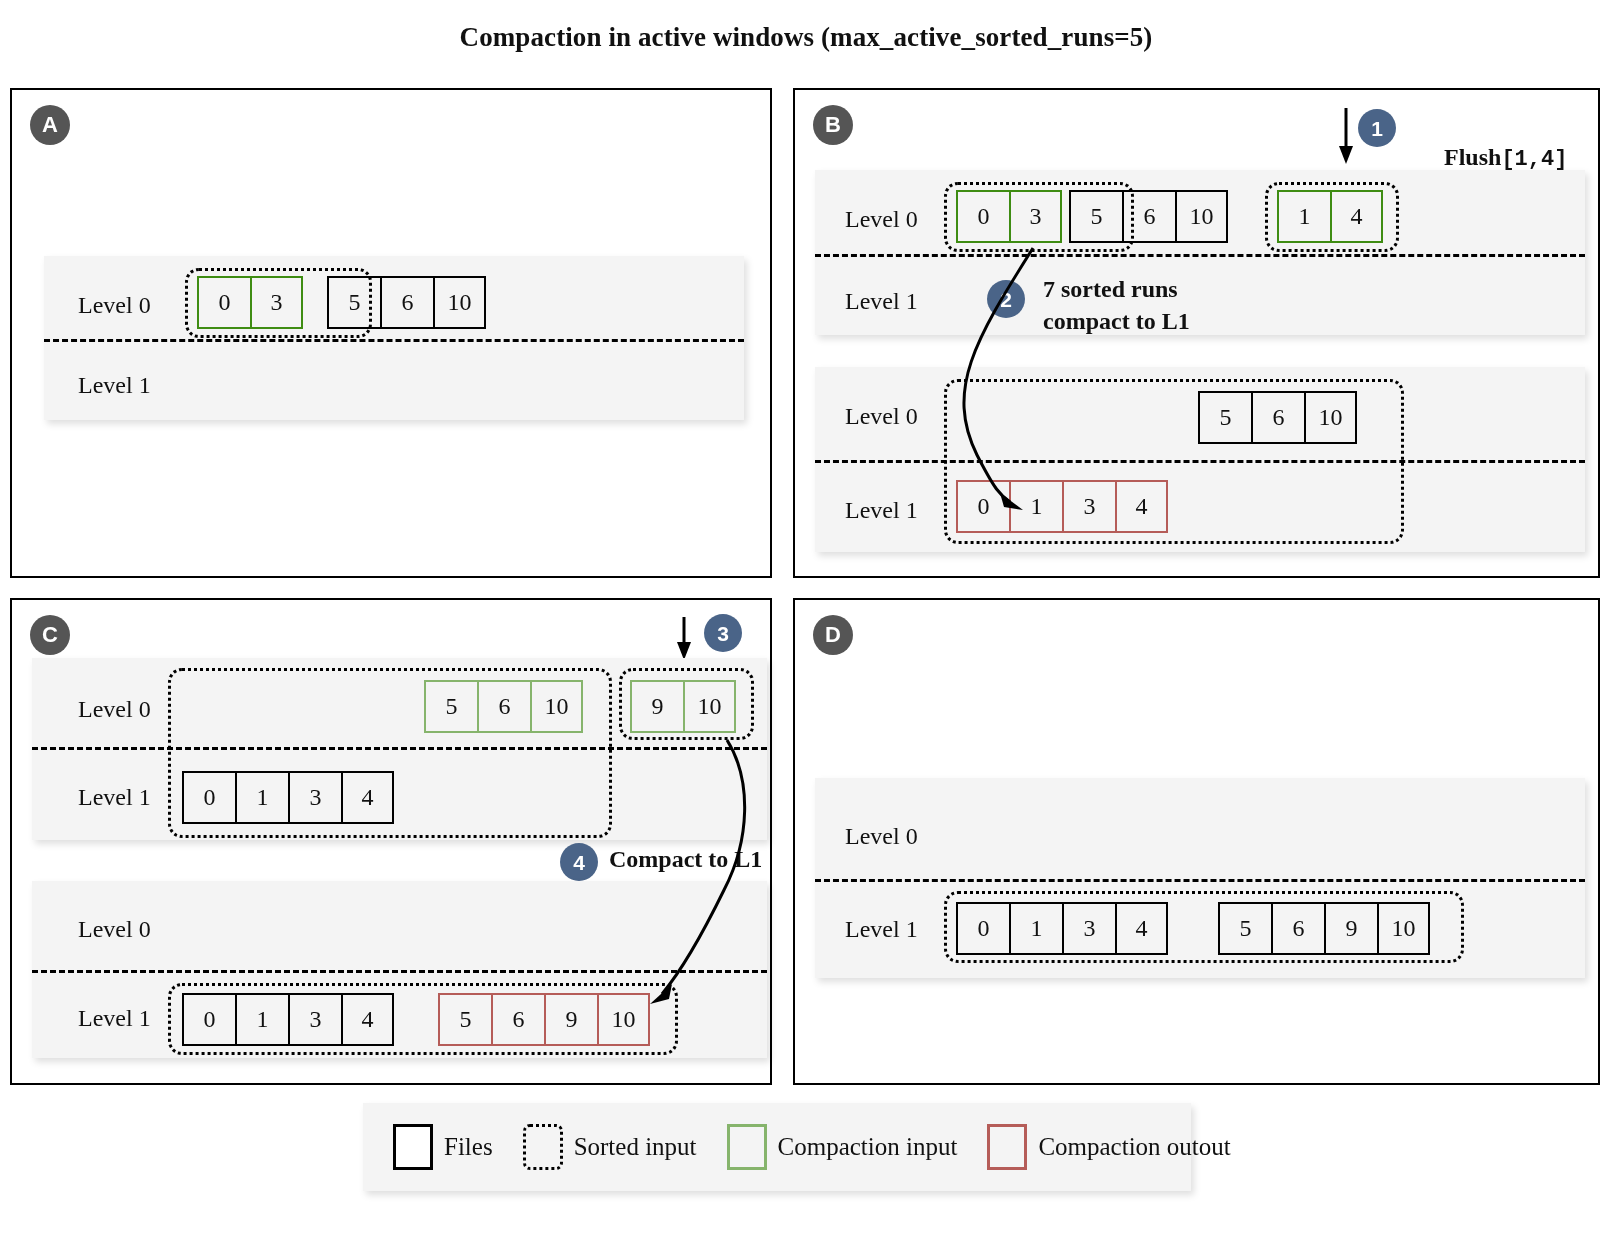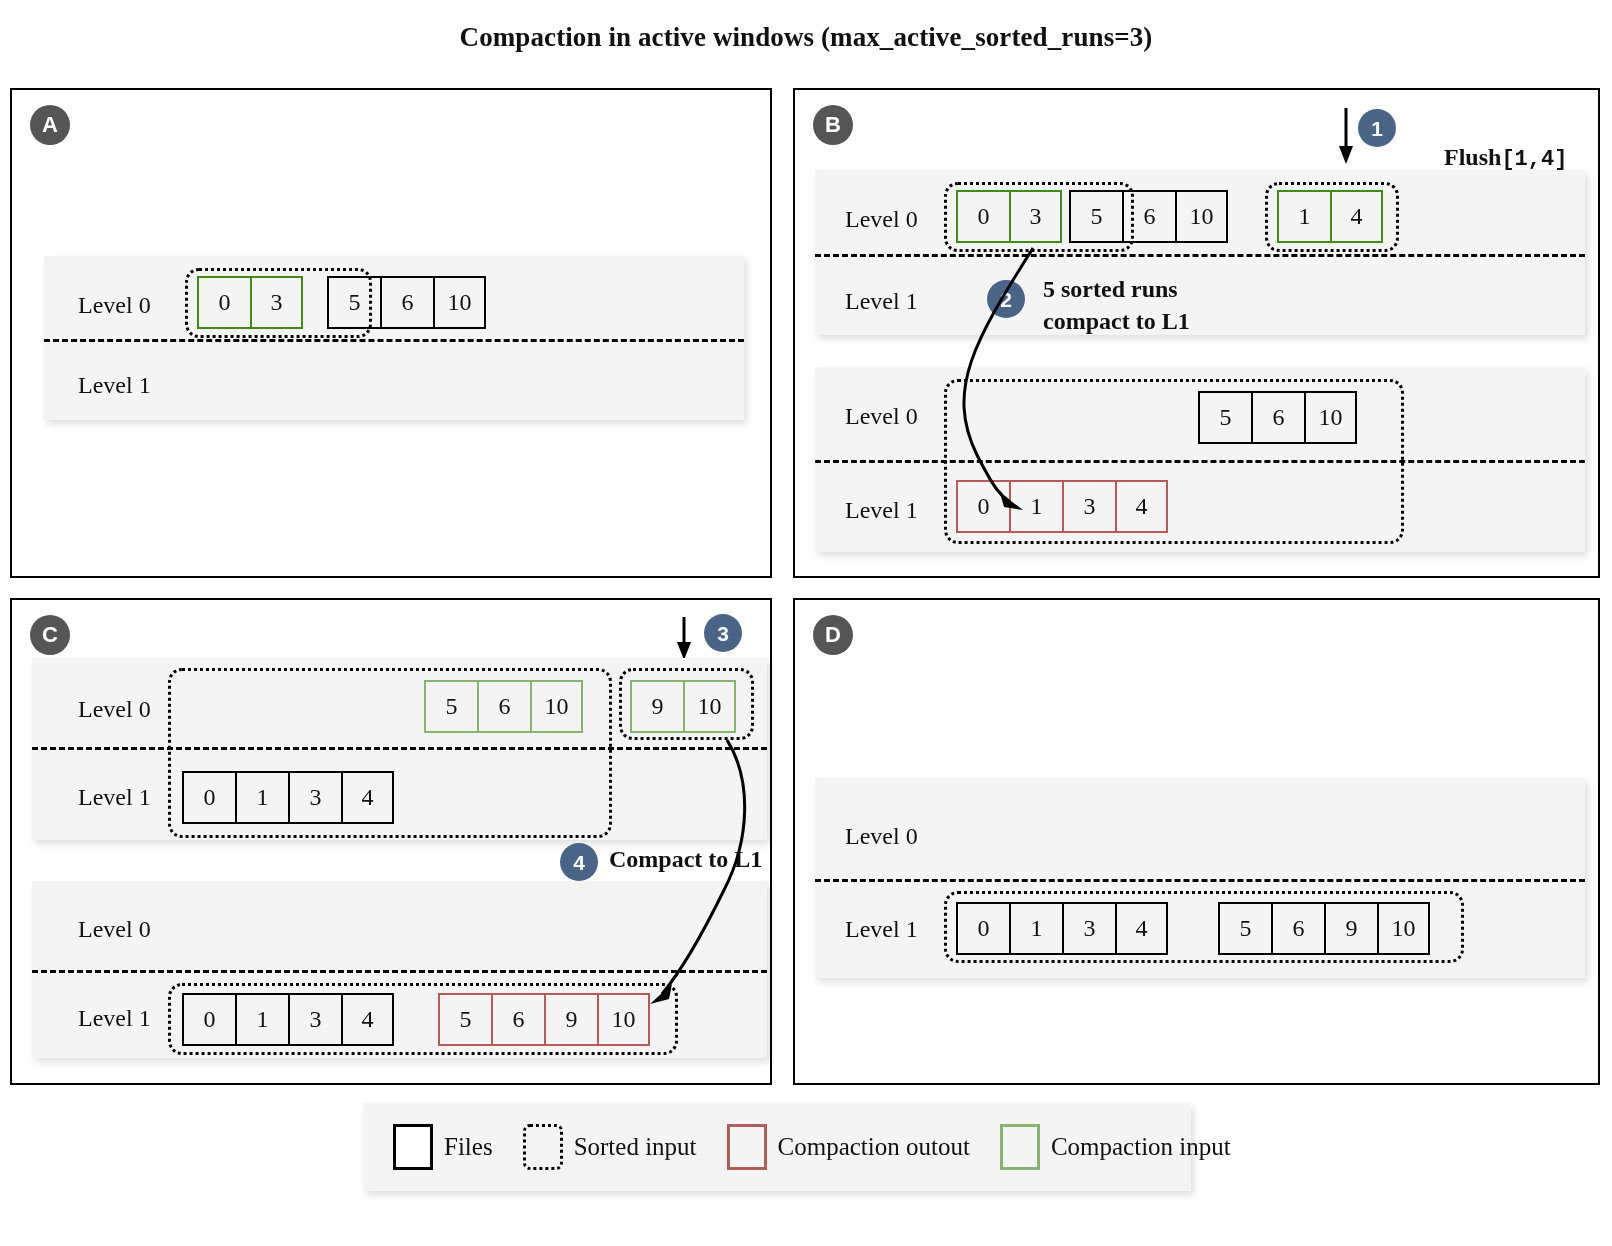--- a/index.html
+++ b/index.html
@@ -130,21 +130,21 @@
   .leg-swatch.dotted{border:3px dotted #000;border-radius:7px;background:transparent;}
   .leg-swatch.green{border:3px solid #86b46c;background:transparent;}
   .leg-swatch.red{border:3px solid #b55c58;background:transparent;}
   .leg-label{font-size:25px;white-space:nowrap;}
 </style>
 </head>
 <body>
 
 <div class="page">
 
-  <div id="fig-title">Compaction in active windows (max_active_sorted_runs=3)</div>
+  <div id="fig-title">Compaction in active windows (max_active_sorted_runs=5)</div>
 
   <div class="panel" id="panel-A">
     <div class="panel-badge">A</div>
 
     <div class="lsm" style="left:32px;top:166px;width:700px;height:164px;">
       <div class="level-label" style="left:34px;top:36px;">Level 0</div>
       <div class="divider" style="top:83px;"></div>
       <div class="level-label" style="left:34px;top:116px;">Level 1</div>
 
       <div class="srun" style="left:141px;top:12px;width:187px;height:70px;"></div>
@@ -189,21 +189,21 @@
         <div class="fbox">10</div>
       </div>
       <div class="srun" style="left:450px;top:12px;width:134px;height:70px;"></div>
       <div class="run green" style="left:462px;top:20px;">
         <div class="fbox">1</div>
         <div class="fbox">4</div>
       </div>
     </div>
 
     <div class="step" style="left:192px;top:190px;">2</div>
-    <div class="note" style="left:248px;top:183px;"><span>5 sorted runs</span>
+    <div class="note" style="left:248px;top:183px;"><span>7 sorted runs</span>
 <span>compact to L1</span></div>
 
     <div class="lsm" style="left:20px;top:277px;width:770px;height:185px;">
       <div class="level-label" style="left:30px;top:36px;">Level 0</div>
       <div class="divider" style="top:93px;"></div>
       <div class="level-label" style="left:30px;top:130px;">Level 1</div>
 
       <div class="srun" style="left:129px;top:12px;width:460px;height:165px;"></div>
 
       <div class="run" style="left:383px;top:24px;">
@@ -320,22 +320,22 @@
   <div id="legend">
     <div class="leg-item">
       <div class="leg-swatch black"></div>
       <div class="leg-label">Files</div>
     </div>
     <div class="leg-item">
       <div class="leg-swatch dotted"></div>
       <div class="leg-label">Sorted input</div>
     </div>
     <div class="leg-item">
+      <div class="leg-swatch green"></div>
+      <div class="leg-label">Compaction input</div>
+    </div>
+    <div class="leg-item">
       <div class="leg-swatch red"></div>
       <div class="leg-label">Compaction outout</div>
     </div>
-    <div class="leg-item">
-      <div class="leg-swatch green"></div>
-      <div class="leg-label">Compaction input</div>
-    </div>
   </div>
 
 </div>
 
 </body></html>

